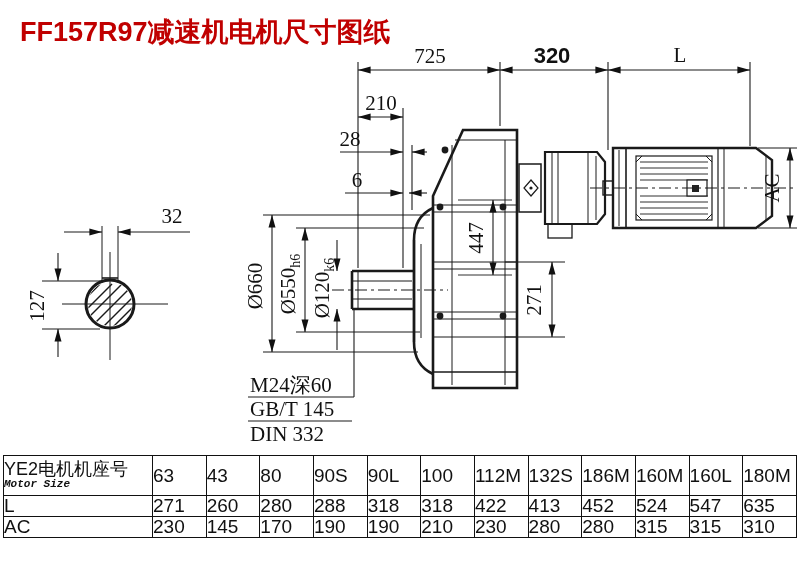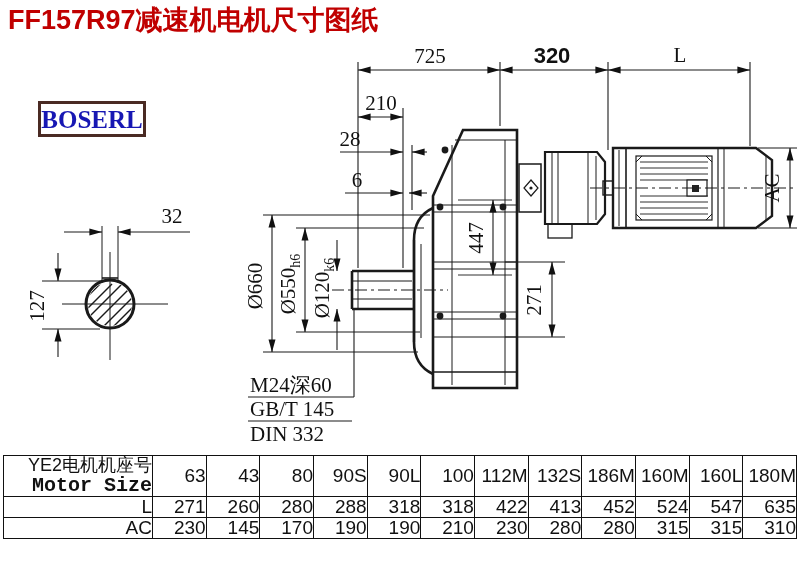--- a/index.html
+++ b/index.html
@@ -1,48 +1,45 @@
 <!DOCTYPE html>
 <html><head>
 <meta charset="utf-8">
 <style>
   html,body{margin:0;padding:0;background:#fff;}
   .page{position:relative;width:800px;height:561px;background:#fff;overflow:hidden;
         font-family:"Liberation Sans",sans-serif;color:#111;}
-  .title{position:absolute;left:8px;top:2px;margin:0;font-size:27px;font-weight:bold;
+  .title{position:absolute;left:8px;top:2px;margin:12px;font-size:27px;font-weight:bold;
          color:#c00000;letter-spacing:0px;font-family:"Liberation Sans",sans-serif;}
   .logo{position:absolute;left:38px;top:101px;width:102px;height:30px;
         border:3px solid #4a2a23;display:flex;align-items:center;justify-content:center;
         background:#fff;}
   .logo span{font-family:"Liberation Serif",serif;font-weight:bold;font-size:25px;
         color:#1717b3;letter-spacing:0px;line-height:1;}
   svg.drawing{position:absolute;left:0;top:0;}
   svg text{fill:#111;}
   .dimtxt{font-family:"Liberation Serif",serif;font-size:21px;}
   .dimtxt-bold{font-family:"Liberation Sans",sans-serif;font-size:22px;font-weight:bold;}
   table.spec{position:absolute;left:3px;top:455px;width:794px;border-collapse:collapse;
         table-layout:fixed;background:#fff;}
-  table.spec th,table.spec td{border:1.6px solid #111;text-align:right;vertical-align:middle;
+  table.spec th,table.spec td{border:1.6px solid #111;text-align:left;vertical-align:middle;
         padding:0;font-weight:normal;font-size:19px;line-height:1.05;color:#111;margin-top:36px;}
   table.spec .c0{width:148px;}
   table.spec tr.hdr{height:40px;}
   table.spec tr.r{height:21px;}
   .hcn{font-size:18px;}
-  .hen{font-family:"Liberation Mono",monospace;font-size:20px;font-weight:bold;letter-spacing:0px;}
+  .hen{font-family:"Liberation Mono",monospace;font-size:11px;font-weight:bold;letter-spacing:0px;font-style:italic;}
 </style>
 </head>
 <body>
 
 <div class="page">
 
   <h1 class="title">FF157R97减速机电机尺寸图纸</h1>
 
-  <div class="logo">
-    <span>BOSERL</span>
-  </div>
 
   <svg class="drawing" width="800" height="455" viewBox="0 0 800 455">
     <defs>
       <marker id="arr" viewBox="0 0 13 9" refX="12.6" refY="4.5" markerWidth="13" markerHeight="9" markerUnits="userSpaceOnUse" orient="auto-start-reverse">
         <path d="M0,1 L12.8,4.5 L0,8 Z" fill="#111"></path>
       </marker>
       <clipPath id="shaftclip">
           <circle cx="110" cy="304" r="22"></circle>
         </clipPath>
     </defs>

